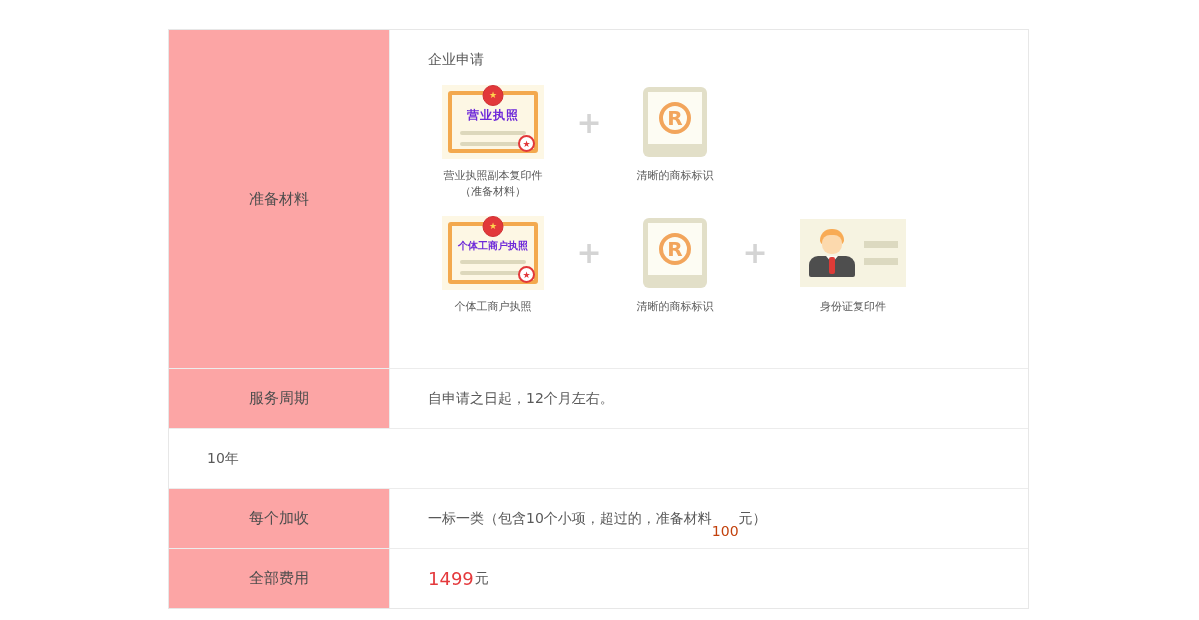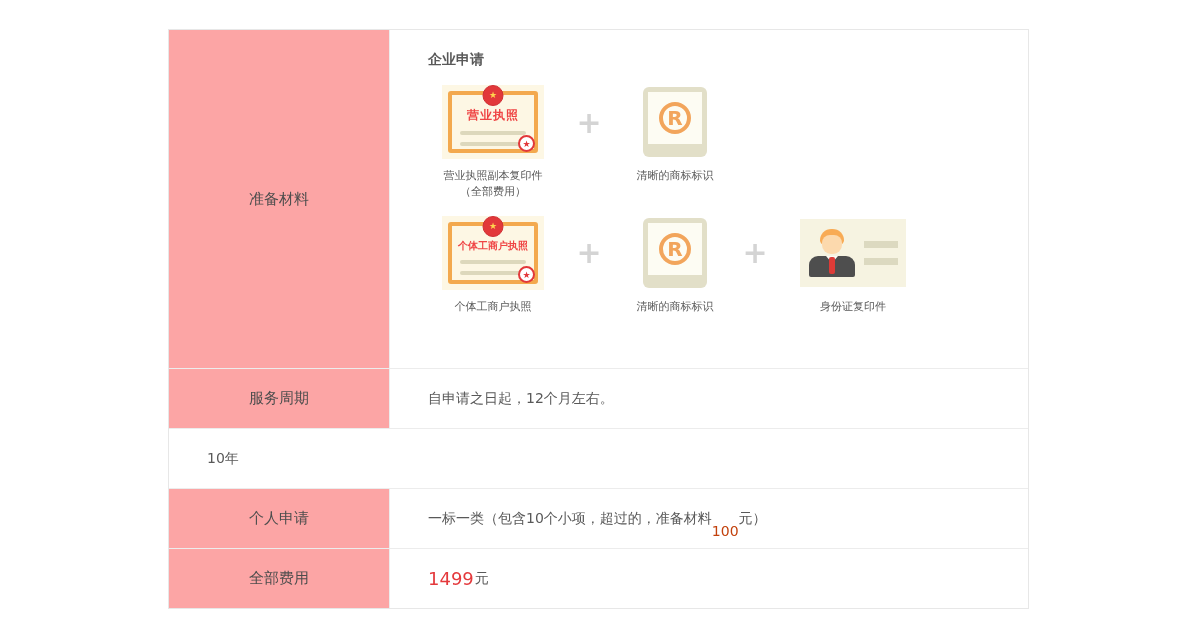--- a/index.html
+++ b/index.html
@@ -12,39 +12,39 @@
   .row:first-child { border-top: none; }
   .row-materials { height: 338px; }
   .row-small { height: 60px; }
   .cell-label { width: 221px; flex-shrink: 0; background: #fca5a5; border-right: 1px solid #ececec;
     display: flex; align-items: center; justify-content: center;
     font-size: 15px; color: #4d4d4d; }
   .cell-content { flex: 1; padding-left: 38px; display: flex; align-items: center;
     font-size: 14px; color: #595959; }
   .cell-content.block { display: block; padding-top: 21px; }
 
-  .section-heading { font-size: 14px; font-weight: bold; color: #595959; }
+  .section-heading { font-size: 14px; font-weight: normal; color: #595959; }
   .items-row { display: flex; align-items: flex-start; margin-top: 16px; }
   .item { display: flex; flex-direction: column; align-items: center; }
   .w1 { width: 130px; } .wp { width: 62px; } .w2 { width: 110px; }
   .wp2 { width: 50px; } .w3 { width: 146px; }
   .icon-wrap { height: 74px; display: flex; align-items: center; justify-content: center; }
   .item-caption { margin-top: 9px; font-size: 11px; color: #595959; text-align: center; line-height: 1.45; }
   .plus-block { height: 74px; display: flex; align-items: center; justify-content: center;
     color: #d4d4d4; font-size: 30px; font-weight: bold; }
 
   
   .license { position: relative; width: 102px; height: 74px; background: #fdf7e4; }
   .license-frame { position: absolute; left: 6px; right: 6px; top: 6px; bottom: 6px;
     border: 4px solid #f3a94e; border-radius: 3px; }
   .emblem { position: absolute; left: 50%; top: 0; transform: translateX(-50%);
     width: 21px; height: 21px; border-radius: 50%; background: #e2383a;
     border: 1px solid #cf3035; color: #ffd34e; font-size: 9px; line-height: 19px;
     text-align: center; z-index: 2; }
-  .license-title { margin-top: 12px; text-align: center; color: #ef4444;
+  .license-title { margin-top: 12px; text-align: center; color: #6d28d9;
     font-weight: bold; font-size: 12px; letter-spacing: 1px; }
   .license-title.small { font-size: 10px; letter-spacing: 0; margin-top: 13px; }
   .license-line { width: 66px; height: 4px; background: #ddd8bc; border-radius: 2px;
     margin: 7px auto 0; }
   .stamp { position: absolute; right: 9px; bottom: 7px; width: 17px; height: 17px;
     background: #fff; border: 2px solid #e2383a; border-radius: 50%;
     color: #e2383a; font-size: 9px; line-height: 14px; text-align: center; z-index: 2; }
 
   
   .tm { width: 64px; height: 70px; background: #e2dfc8; border-radius: 6px;
@@ -97,21 +97,21 @@
               <div class="license-frame">
                 <div class="license-title">营业执照</div>
                 <div class="license-line"></div>
                 <div class="license-line"></div>
               </div>
               <div class="stamp">★</div>
             </div>
           </div>
           <div class="item-caption">
             <div>营业执照副本复印件</div>
-            <div>（全部费用）</div>
+            <div>（准备材料）</div>
           </div>
         </div>
 
         <div class="plus-block wp">+</div>
 
         <div class="item w2">
           <div class="icon-wrap">
             <div class="tm">
               <div class="tm-inner">
                 <div class="r-ring">R</div>
@@ -180,21 +180,21 @@
   <div class="row row-small">
     <div class="cell-label">服务周期</div>
     <div class="cell-content">自申请之日起，12个月左右。</div>
   </div>
 
   <div class="row row-small">
     <div class="cell-content">10年</div>
   </div>
 
   <div class="row row-small">
-    <div class="cell-label">个人申请</div>
+    <div class="cell-label">每个加收</div>
     <div class="cell-content">
       <span>一标一类（包含10个小项，超过的，准备材料</span>
         <span class="highlight-red">100</span>
         <span>元）</span>
     </div>
   </div>
 
   <div class="row row-small">
     <div class="cell-label">全部费用</div>
     <div class="cell-content">

